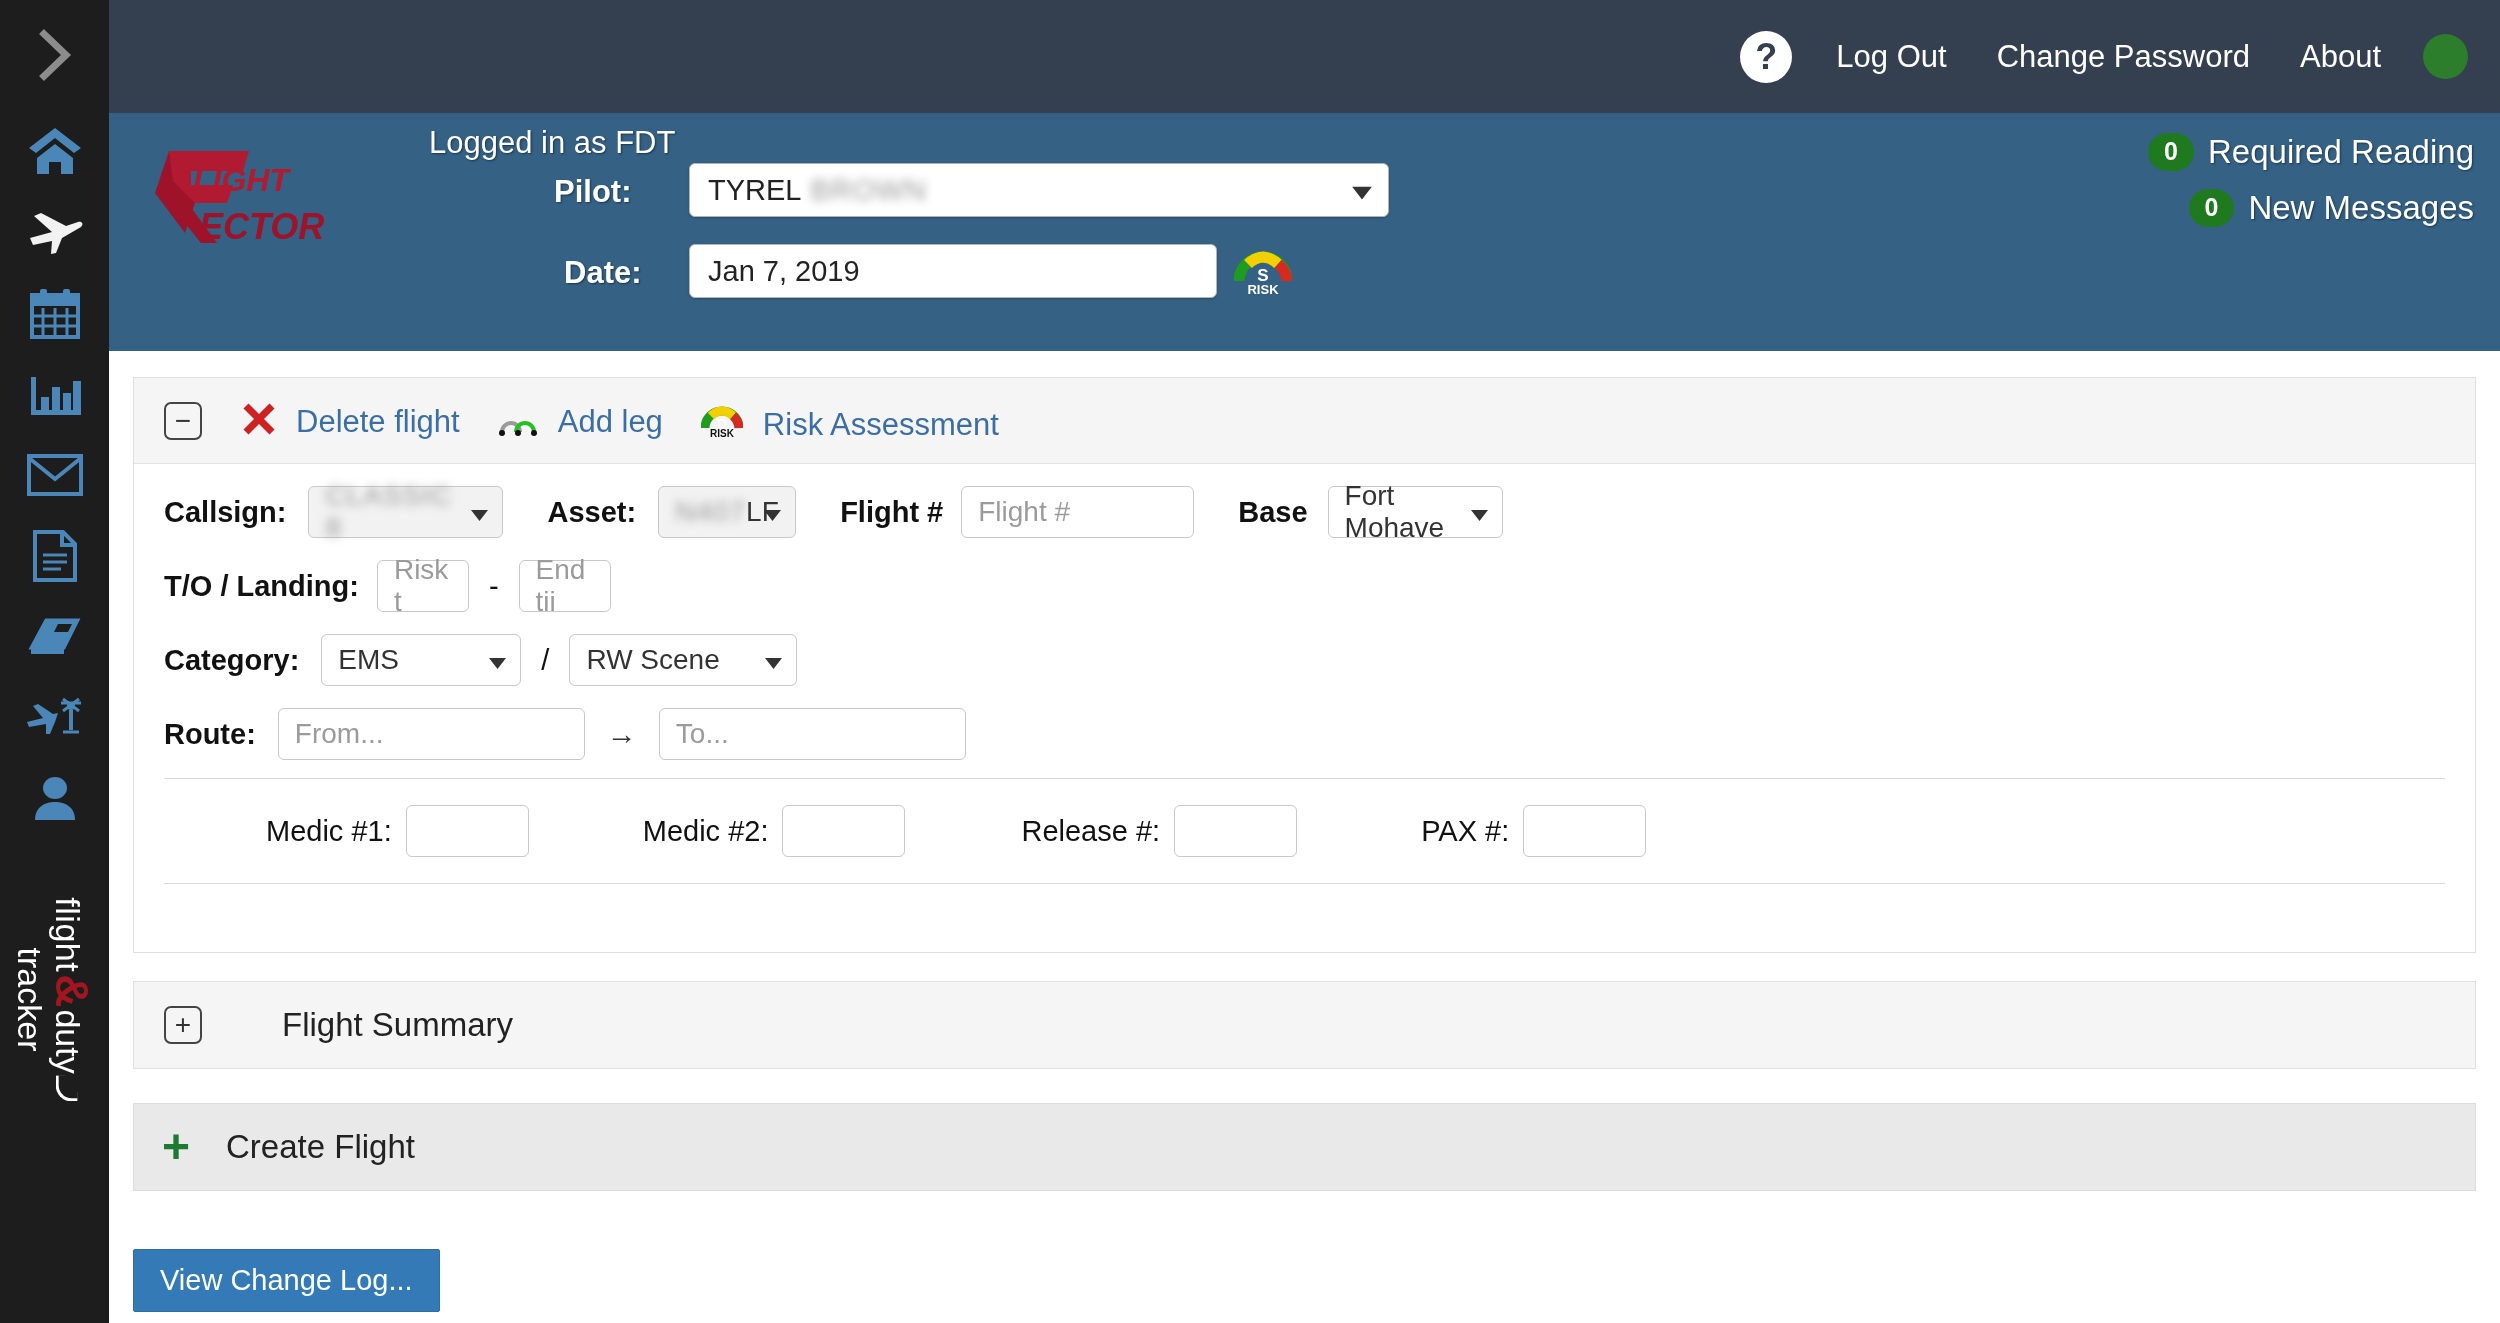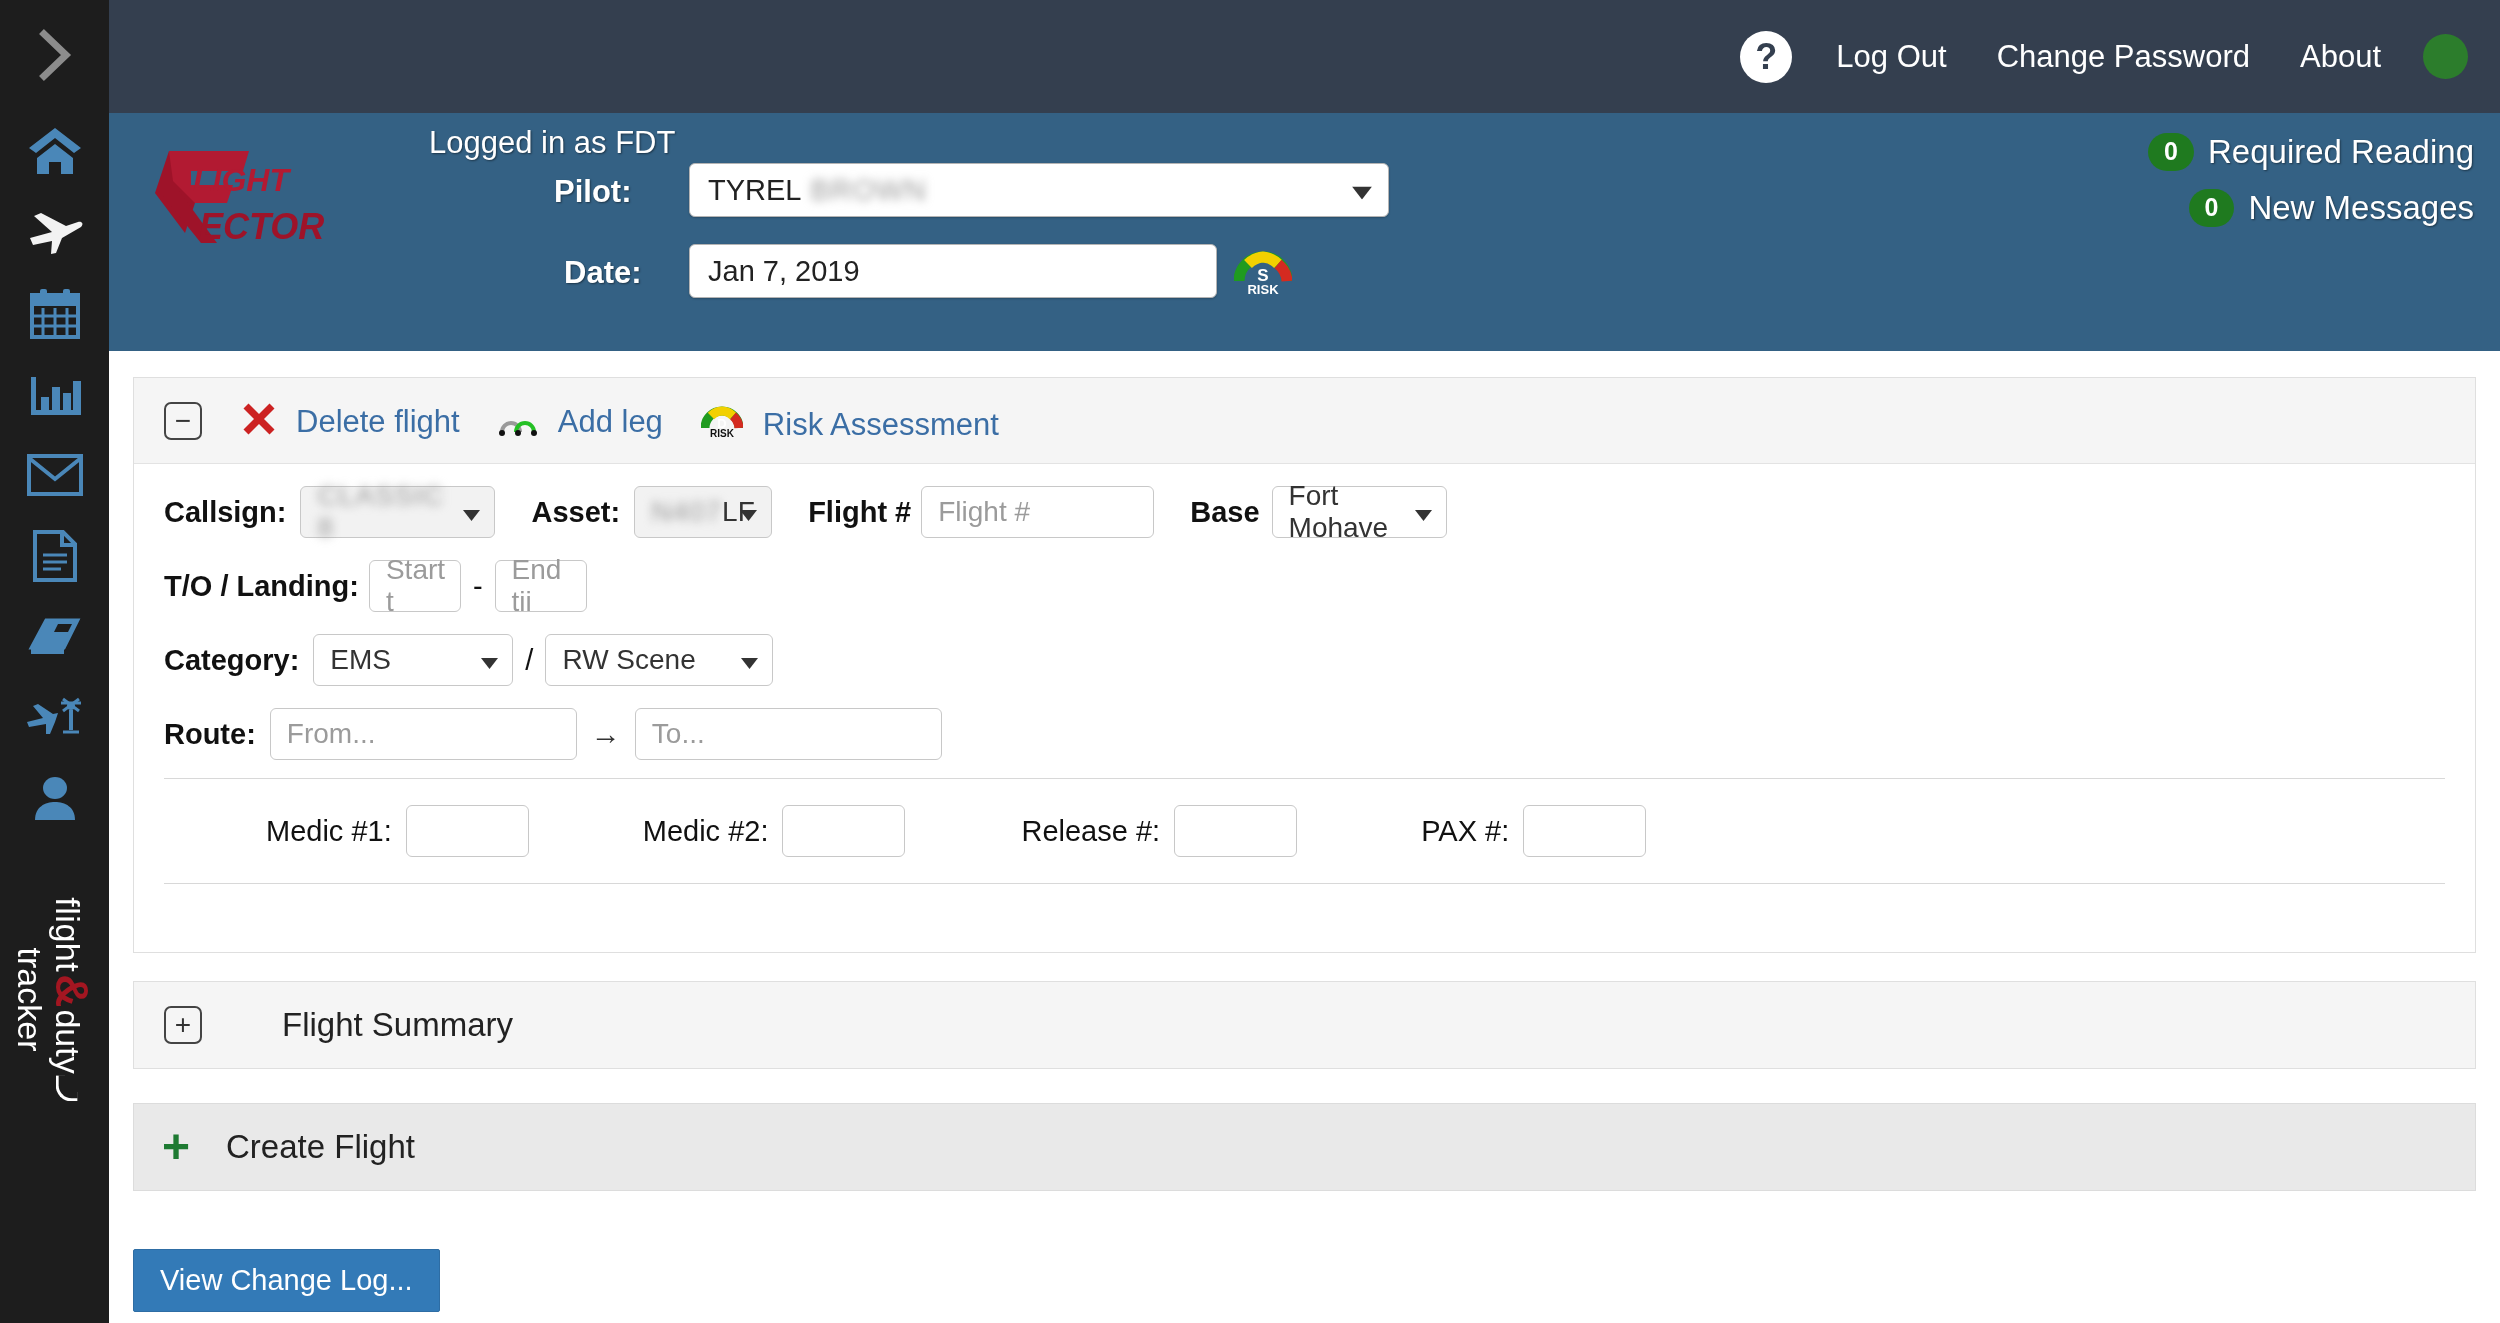--- a/index.html
+++ b/index.html
@@ -150,21 +150,21 @@
   }
   .tool {
     display: flex; align-items: flex-end; gap: 20px;
     margin-right: 38px; cursor: pointer;
   }
   .tool-label { color: #3b6ea5; font-size: 31px; white-space: nowrap; }
 
   .form-body { padding: 22px 0 0 0; position: relative; }
   .form-row {
     display: flex; align-items: center; padding-left: 30px;
-    margin-bottom: 14px; gap: 0;
+    margin-bottom: 14px; gap: 8px;
   }
   .f-label { font-size: 29px; font-weight: bold; color: #111; white-space: nowrap; }
   .sel, .txt {
     background: #fff; border: 1px solid #c8c8c8; border-radius: 6px;
     font-size: 28px; color: #333; height: 52px;
     display: flex; align-items: center; padding: 0 16px;
     font-family: "Liberation Sans", sans-serif;
     position: relative; cursor: pointer;
   }
   .sel { padding-right: 44px; }
@@ -479,21 +479,21 @@
             <svg width="17" height="11" viewBox="0 0 17 11">
                 <polygon points="0,0 17,0 8.5,11" fill="#333"></polygon>
               </svg>
           </span>
         </div>
       </div>
 
       <div class="form-row" style="margin-top:22px;">
         <span class="f-label">T/O / Landing:</span>
         <div class="txt ph" style="width:92px;margin-left:10px;">
-          <span>Start t</span>
+          <span>Risk t</span>
         </div>
         <span class="sep">-</span>
         <div class="txt ph" style="width:92px;">
           <span>End tii</span>
         </div>
       </div>
 
       <div class="form-row" style="margin-top:22px;">
         <span class="f-label">Category:</span>
         <div class="sel" style="width:200px;margin-left:14px;">

